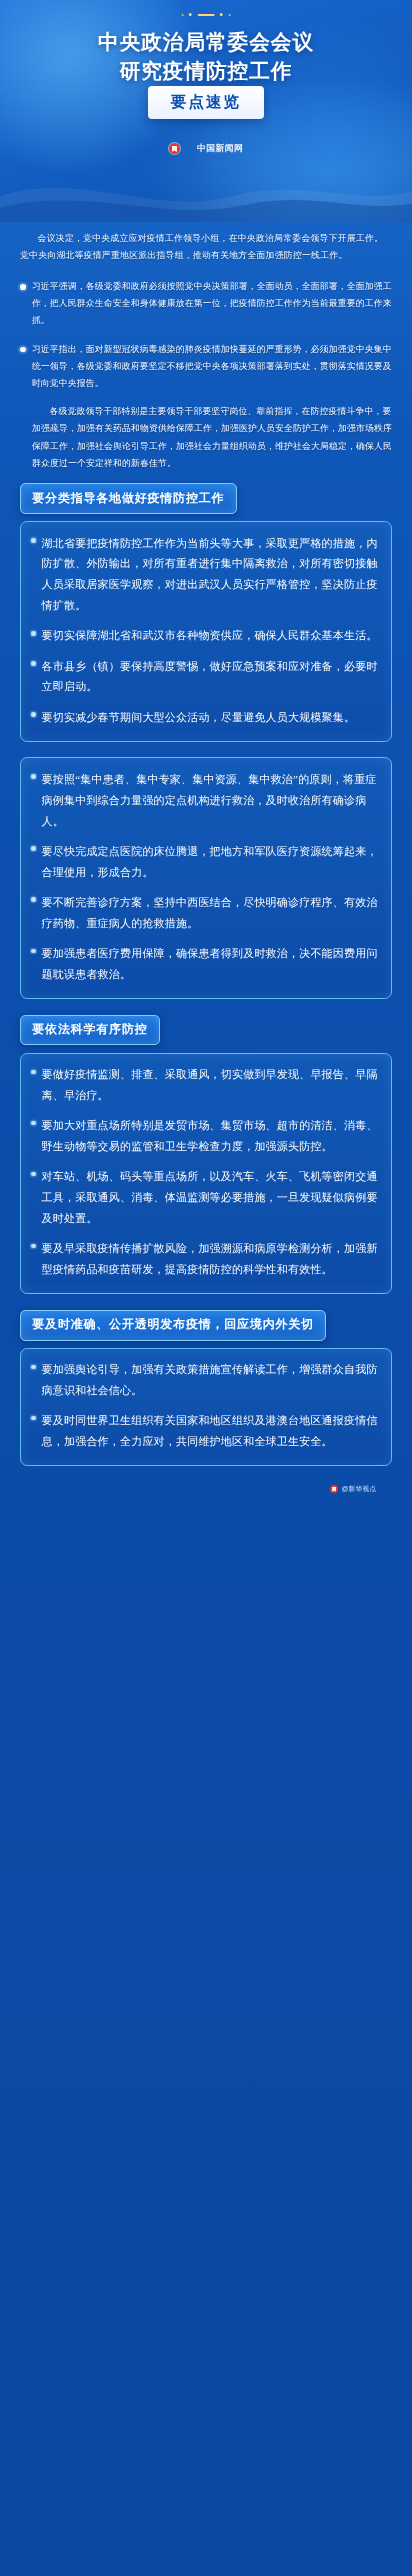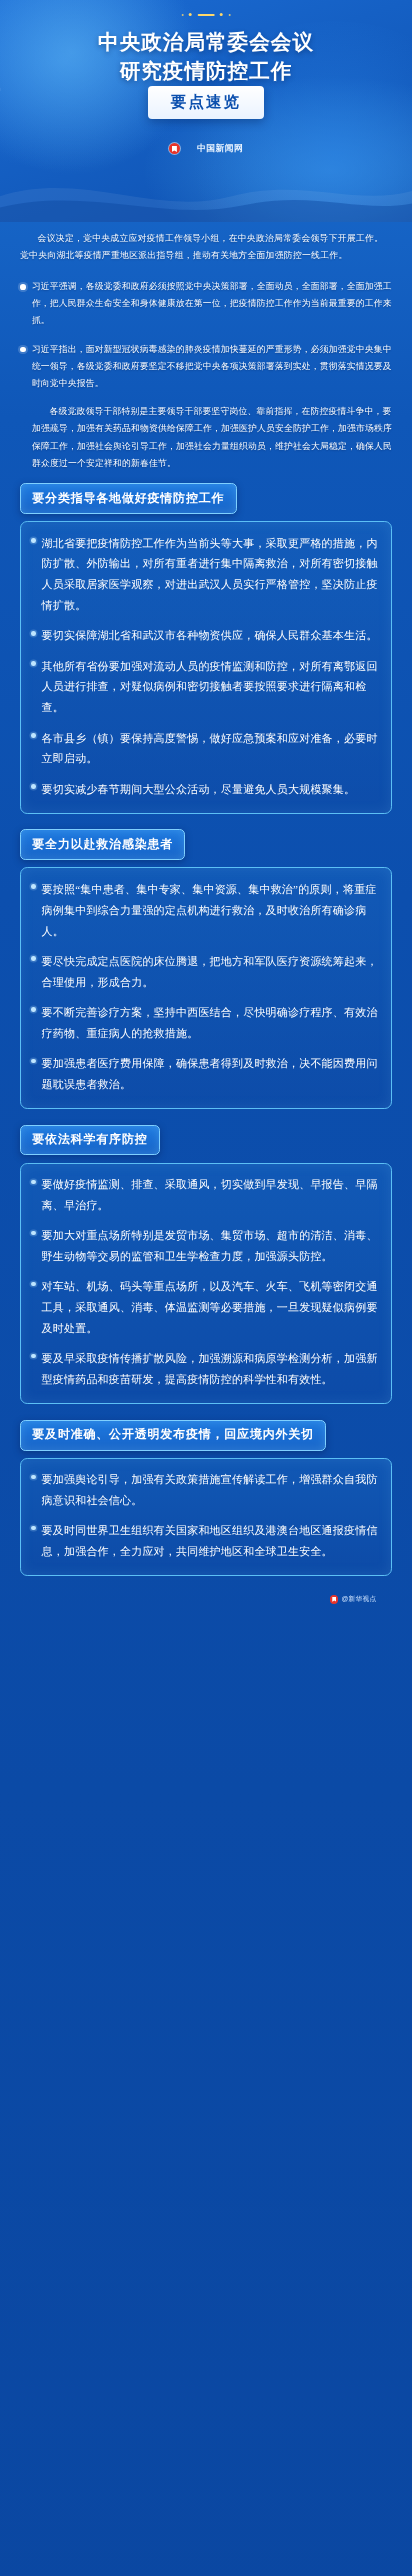--- a/index.html
+++ b/index.html
@@ -239,35 +239,30 @@
         <div class="item">
           <span class="dot"></span>
           <span class="txt">湖北省要把疫情防控工作作为当前头等大事，采取更严格的措施，内防扩散、外防输出，对所有重者进行集中隔离救治，对所有密切接触人员采取居家医学观察，对进出武汉人员实行严格管控，坚决防止疫情扩散。</span>
         </div>
         <div class="item">
           <span class="dot"></span>
           <span class="txt">要切实保障湖北省和武汉市各种物资供应，确保人民群众基本生活。</span>
         </div>
         <div class="item">
           <span class="dot"></span>
-          <span class="txt">其他所有省份要加强对流动人员的疫情监测和防控，对所有离鄂返回人员进行排查，对疑似病例和密切接触者要按照要求进行隔离和检查。</span>
-        </div>
-        <div class="item">
-          <span class="dot"></span>
           <span class="txt">各市县乡（镇）要保持高度警惕，做好应急预案和应对准备，必要时立即启动。</span>
         </div>
         <div class="item">
           <span class="dot"></span>
           <span class="txt">要切实减少春节期间大型公众活动，尽量避免人员大规模聚集。</span>
         </div>
       </div>
     </div>
 
     <div class="section">
-      <div class="sec-head">要全力以赴救治感染患者</div>
       <div class="sec-body">
         <div class="item">
           <span class="dot"></span>
           <span class="txt">要按照“集中患者、集中专家、集中资源、集中救治”的原则，将重症病例集中到综合力量强的定点机构进行救治，及时收治所有确诊病人。</span>
         </div>
         <div class="item">
           <span class="dot"></span>
           <span class="txt">要尽快完成定点医院的床位腾退，把地方和军队医疗资源统筹起来，合理使用，形成合力。</span>
         </div>
         <div class="item">

